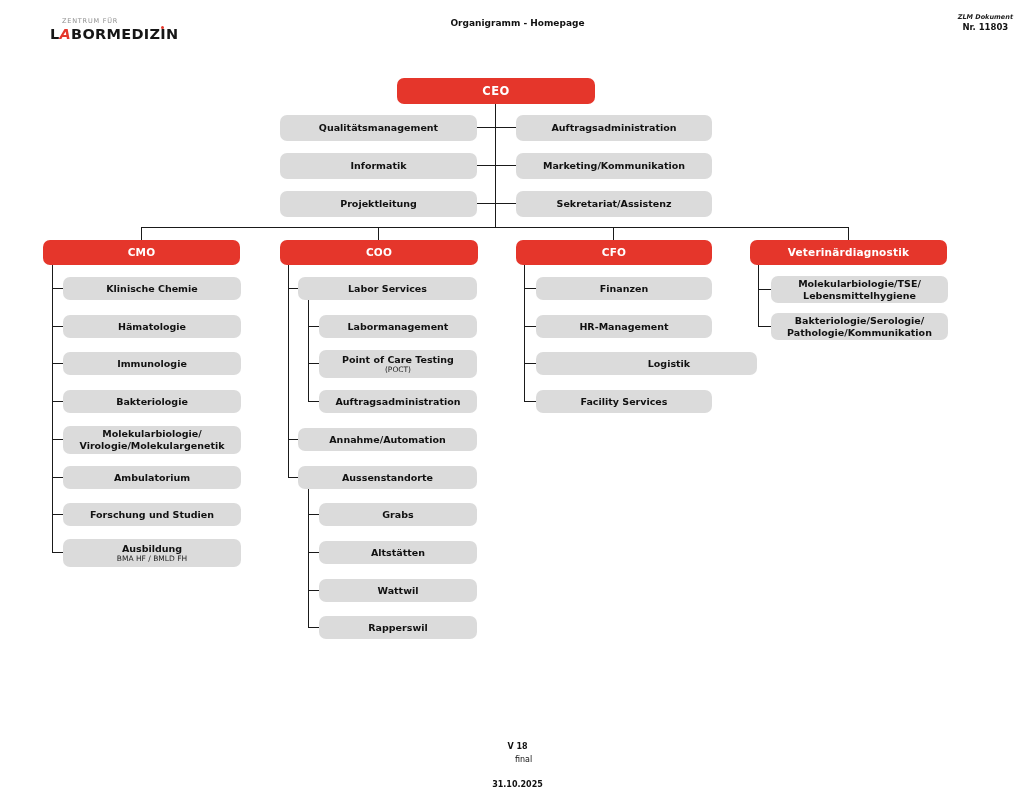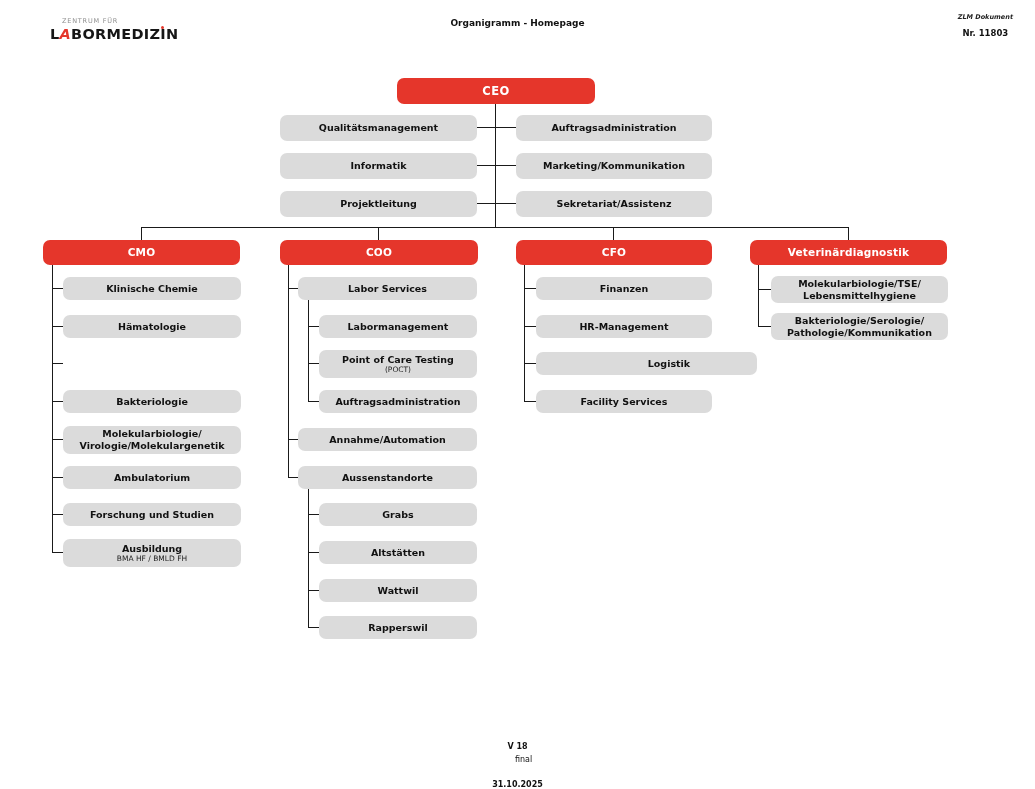--- a/index.html
+++ b/index.html
@@ -27,21 +27,21 @@
   .logo{position:absolute;left:50px;top:17px;}
   .logo-tag{font-size:6.5px;color:#8f8f8f;letter-spacing:.8px;margin-left:12px;margin-bottom:1px;}
   .logo-word{font-size:14.5px;font-weight:bold;color:#161616;letter-spacing:.3px;}
   .logo-word .red-a{color:var(--red);font-style:italic;}
   .logo-word .idot{position:relative;}
   .logo-word .idot::after{content:"";position:absolute;left:1px;top:0px;width:3px;height:3px;background:var(--red);border-radius:50%;}
   .doc-title{position:absolute;left:0;top:18px;width:100%;text-align:center;
              font-size:9px;font-weight:bold;}
   .doc-info{position:absolute;right:22px;top:13px;text-align:center;}
   .doc-info .doc-label{font-size:6.5px;font-style:italic;font-weight:bold;color:#222;}
-  .doc-info .doc-number{font-size:8.5px;font-weight:bold;margin-top:7px;text-align:center;}
+  .doc-info .doc-number{font-size:8.5px;font-weight:bold;margin-top:1px;text-align:center;}
 
   
   .footer{position:absolute;left:0;top:741px;width:100%;text-align:center;font-size:8px;line-height:1.6;}
   .footer .f-version{font-weight:bold;}
   .footer .f-status{font-weight:normal;padding-left:12px;}
   .footer .f-date{font-weight:bold;margin-top:12px;}
 </style>
 </head>
 <body>
 
@@ -67,20 +67,21 @@
   <div class="box" style="left:516px;top:153px;width:196px;height:26px;">Marketing/Kommunikation</div>
   <div class="box" style="left:516px;top:191px;width:196px;height:26px;">Sekretariat/Assistenz</div>
 
   <div class="box head" style="left:43px;top:240px;width:197px;height:25px;">CMO</div>
   <div class="box head" style="left:280px;top:240px;width:198px;height:25px;">COO</div>
   <div class="box head" style="left:516px;top:240px;width:196px;height:25px;">CFO</div>
   <div class="box head" style="left:750px;top:240px;width:197px;height:25px;">Veterinärdiagnostik</div>
 
   <div class="box" style="left:63px;top:277px;width:178px;height:23px;">Klinische Chemie</div>
   <div class="box" style="left:63px;top:315px;width:178px;height:23px;">Hämatologie</div>
+  <div class="box" style="left:63px;top:352px;width:178px;height:23px;">Immunologie</div>
   <div class="box" style="left:63px;top:390px;width:178px;height:23px;">Bakteriologie</div>
   <div class="box" style="left:63px;top:426px;width:178px;height:28px;">
     <span class="l2">Molekularbiologie/</span>
     <span class="l2">Virologie/Molekulargenetik</span>
   </div>
   <div class="box" style="left:63px;top:466px;width:178px;height:23px;">Ambulatorium</div>
   <div class="box" style="left:63px;top:503px;width:178px;height:23px;">Forschung und Studien</div>
   <div class="box" style="left:63px;top:539px;width:178px;height:28px;">
     <span class="l2">Ausbildung</span>
     <span class="sub">BMA HF / BMLD FH</span>

